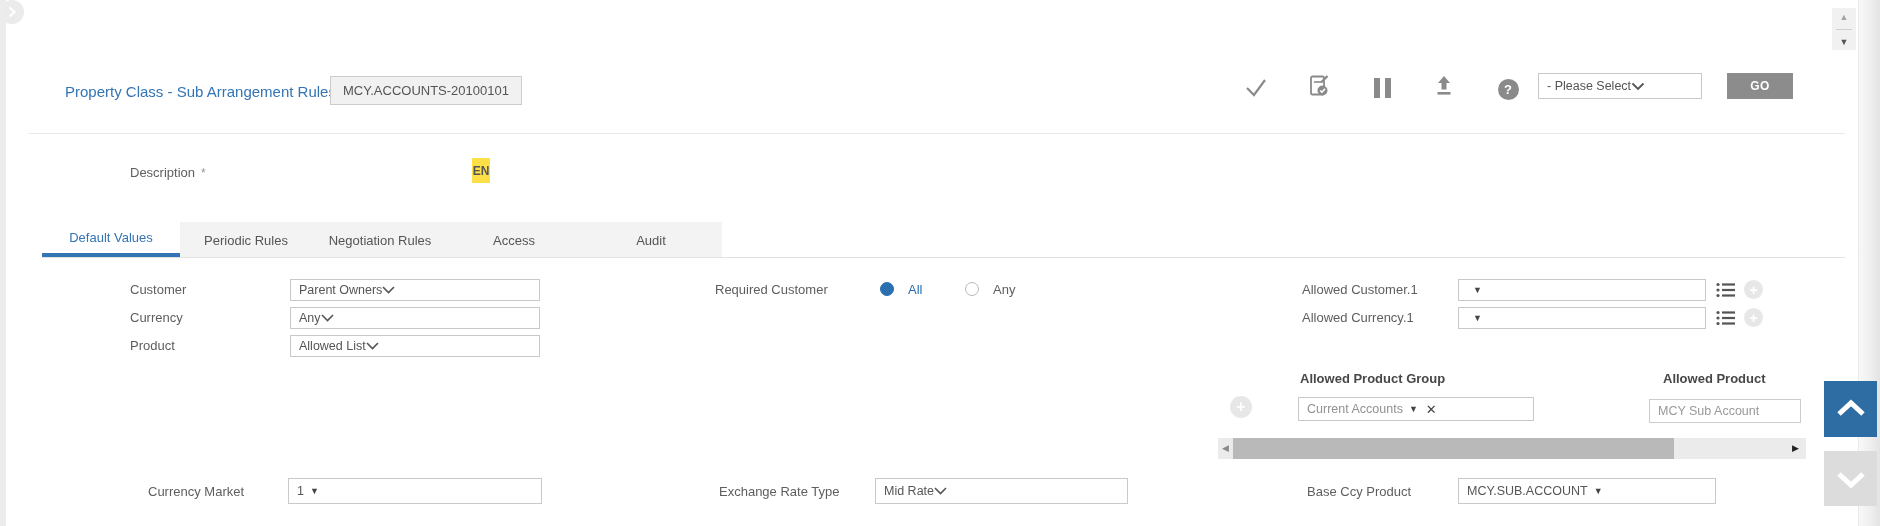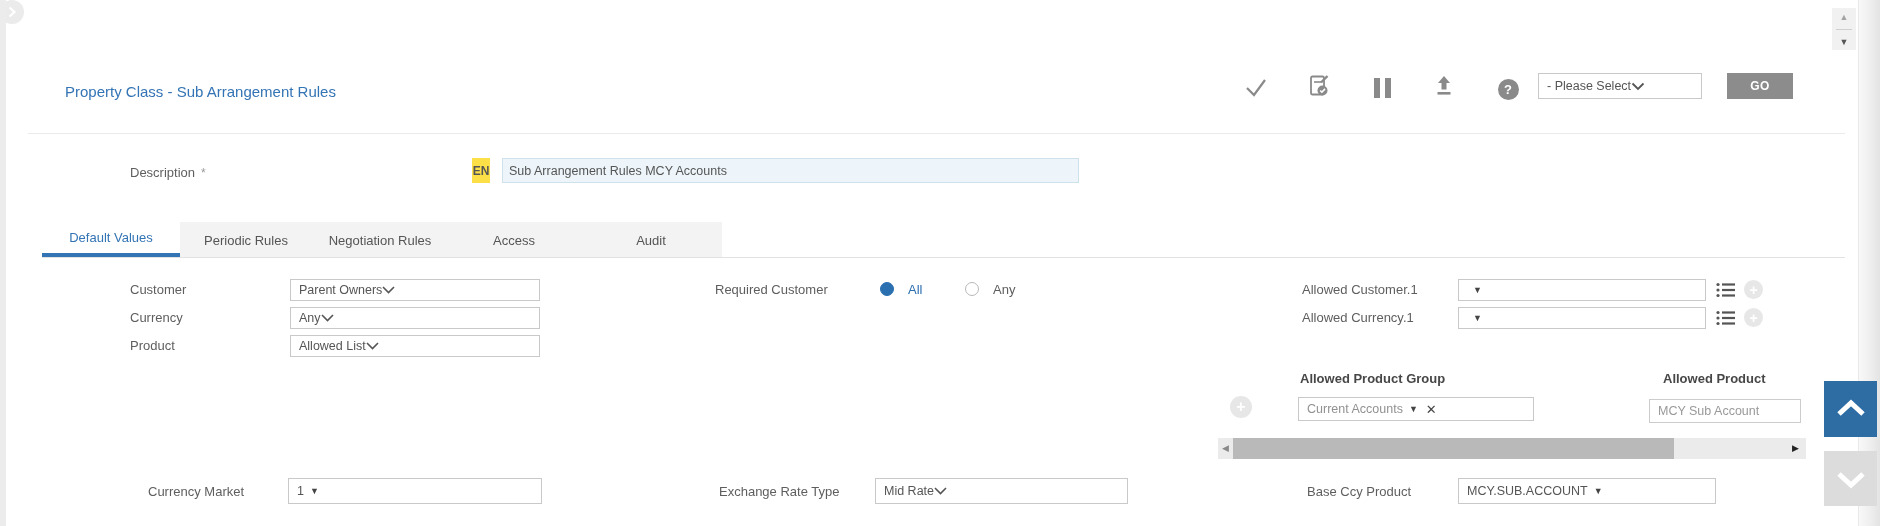--- a/index.html
+++ b/index.html
@@ -122,20 +122,21 @@
   <div class="abs" data-name="left-gutter"></div>
   <div class="abs" data-name="vertical-scrollbar"></div>
 
   <div class="abs" data-name="header-scroll-control">
     <span class="u" data-name="scroll-up-icon">▲</span>
     <span class="ln" data-name="divider"></span>
     <span class="d" data-name="scroll-down-icon">▼</span>
   </div>
 
   <span class="abs" data-name="record-title">Property Class - Sub Arrangement Rules</span>
+  <span class="abs" data-name="record-id-badge">MCY.ACCOUNTS-20100101</span>
 
   <span class="icon-btn" data-name="validate-button">
     <svg width="26" height="26" viewBox="0 0 26 26" data-name="check-icon">
         <path d="M4 14 l7 7 L22 6" stroke="#8A8A8A" stroke-width="2.2" fill="none"></path>
       </svg>
   </span>
   <span class="icon-btn" data-name="commit-button">
     <svg width="26" height="26" viewBox="0 0 26 26" data-name="document-check-icon">
       <rect x="5" y="3.5" width="13" height="18" rx="1.5" fill="none" stroke="#8A8A8A" stroke-width="1.8"></rect>
       <line x1="8" y1="9" x2="15" y2="9" stroke="#8A8A8A" stroke-width="1.6"></line>
@@ -164,21 +165,20 @@
     <svg width="14" height="9" viewBox="0 0 14 9" data-name="chevron-down-icon">
         <path d="M1.5 1.5 L7 7 L12.5 1.5" stroke="#555" stroke-width="1.8" fill="none"></path>
       </svg>
   </div>
   <div class="abs" data-name="go-button">GO</div>
 
   <div class="abs" data-name="header-divider"></div>
 
   <span class="lbl" data-name="description-label"><span data-name="description-label-text">Description</span><span class="req" data-name="required-mark">*</span></span>
   <span class="abs" data-name="language-badge">EN</span>
-  <input class="abs" type="text" data-name="description-input" value="Sub Arrangement Rules MCY Accounts" style="">
 
   <div class="abs" data-name="tab-bar">
     <div class="tab active" data-name="tab-default-values">Default Values</div>
     <div class="tab" data-name="tab-periodic-rules">Periodic Rules</div>
     <div class="tab" data-name="tab-negotiation-rules">Negotiation Rules</div>
     <div class="tab" data-name="tab-access">Access</div>
     <div class="tab" data-name="tab-audit">Audit</div>
   </div>
   <div class="abs" data-name="tab-divider"></div>
 

